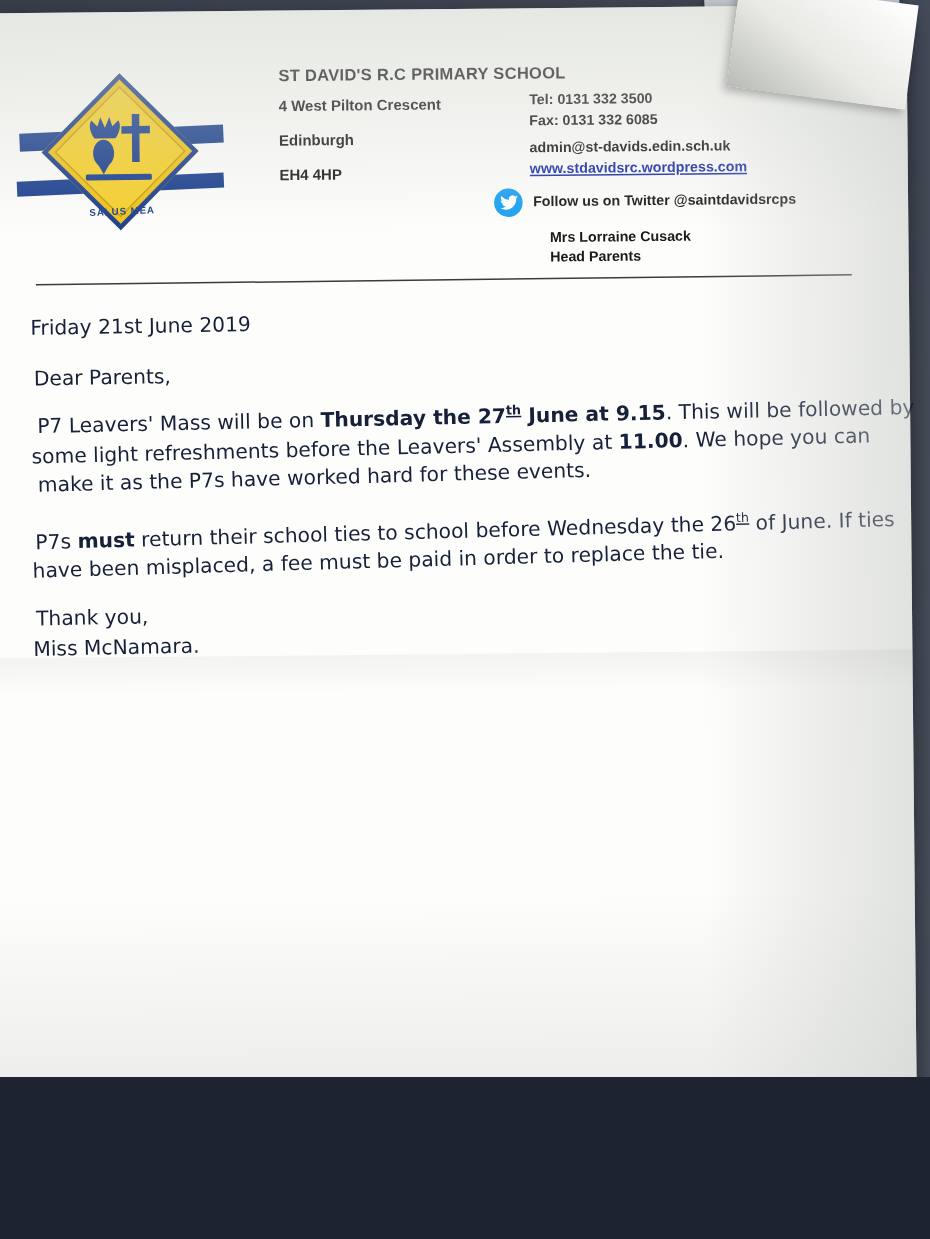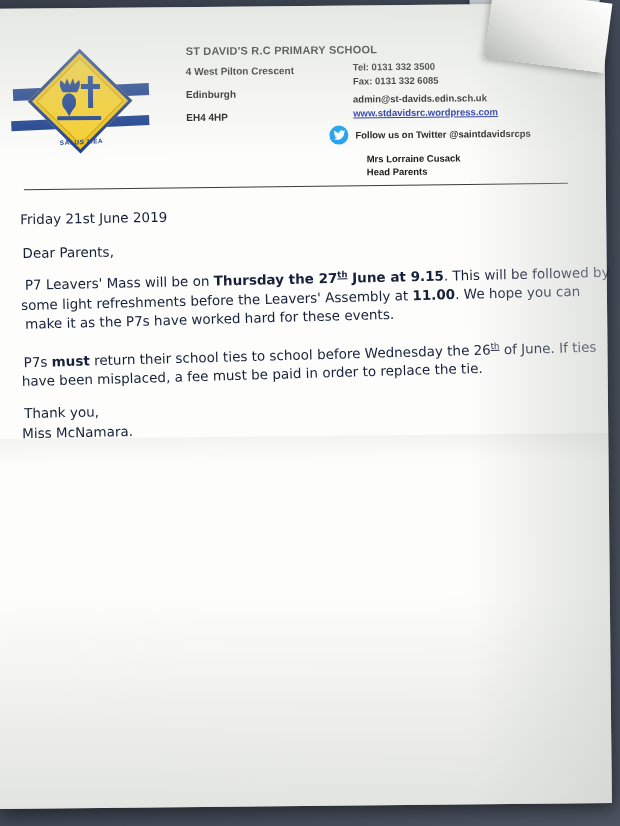--- a/index.html
+++ b/index.html
@@ -11,21 +11,21 @@
     width: 620px;
     height: 826px;
     overflow: hidden;
     font-family: "Liberation Sans", sans-serif;
   }
 
   
   #photo {
     position: relative;
     width: 620px;
-    height: 826px;
+    height: 718px;
     background: #2b3442;
     overflow: hidden;
   }
   .backdrop-dark {
     position: absolute;
     inset: 0;
     background: linear-gradient(120deg, #0e1622 0%, #20293a 45%, #39414f 100%);
   }
   .backdrop-slab {
     position: absolute;

